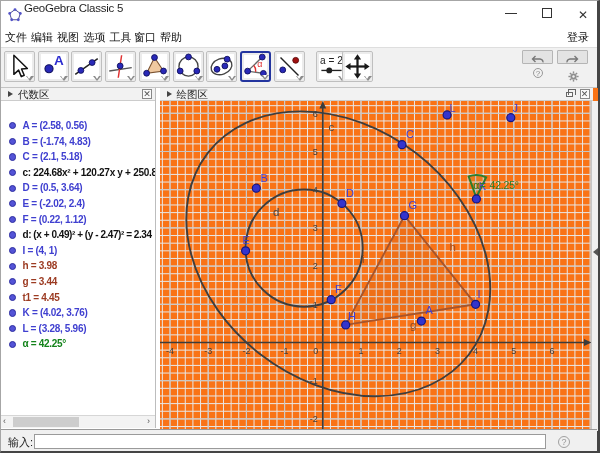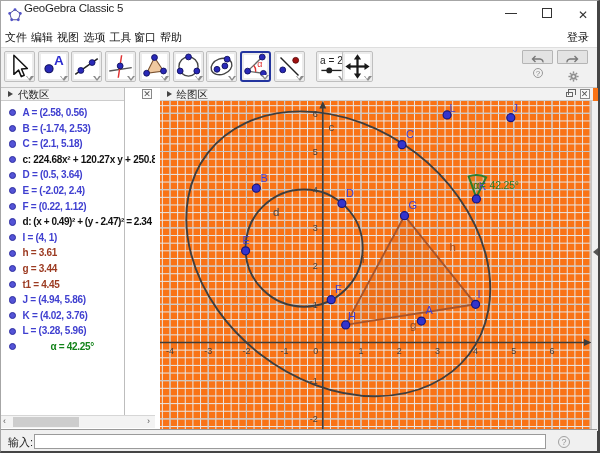--- a/index.html
+++ b/index.html
@@ -23,37 +23,37 @@
 .dd { position:absolute; right:0px; bottom:0px; width:0; height:0;
   border-left:4px solid transparent; border-right:4px solid transparent; border-top:5px solid #8a8a8a; }
 .dd::after { content:""; position:absolute; left:-2.5px; top:-4.6px; width:0; height:0;
   border-left:2.5px solid transparent; border-right:2.5px solid transparent; border-top:3.2px solid #fff; }
 .ubtn { position:absolute; top:2px; width:31px; height:14px; background:#e3e3e3;
   border:1px solid #b5b5b5; border-radius:1px; color:#555; text-align:center; }
 .ubtn svg { margin-top:1.5px; }
 #qm { position:absolute; left:532px; top:20px; width:10px; height:10px; border:1px solid #999;
   border-radius:50%; color:#888; font-size:8px; text-align:center; line-height:9px; }
 #gear { position:absolute; left:567px; top:19.5px; }
-#alg { position:absolute; left:0; top:86.5px; width:124px; height:340px; background:#fff;
+#alg { position:absolute; left:0; top:86.5px; width:155px; height:340px; background:#fff;
   border-right:1px solid #bdbdbd; }
 .phead { position:absolute; left:0; top:0; width:100%; height:13.5px; background:#f2f2f2;
   border-bottom:1px solid #cccccc; font-size:10.5px; color:#2a2a2a; }
 .ph-arr { position:absolute; left:7px; top:3.5px; width:0; height:0;
   border-top:3.5px solid transparent; border-bottom:3.5px solid transparent; border-left:5px solid #444; }
 .ph-t { position:absolute; left:17px; top:0.5px; }
 .ph-x { position:absolute; width:10px; height:10px; top:1.5px; border:1px solid #888;
   color:#555; font-size:9px; line-height:8px; text-align:center; background:#fafafa; }
 .ph-r { position:absolute; width:7px; height:5.5px; top:4px; border:1px solid #666; background:#f8f8f8; }
 .ph-r::before { content:""; position:absolute; left:1.5px; top:-3.5px; width:6px; height:5px; border:1px solid #666; border-bottom:none; background:transparent; }
-#algbody { position:absolute; left:0; top:14.5px; width:154px; height:312px; overflow:hidden; padding-top:3px; }
+#algbody { position:absolute; left:0; top:14.5px; width:154px; height:312px; overflow:hidden; padding-top:16px; }
 .arow { position:relative; height:15.6px; white-space:nowrap; }
 .blt { position:absolute; left:7.6px; top:4.3px; width:7.2px; height:7.2px; border-radius:50%;
   background:#5353d6; border:1px solid #2d2da0; }
 .at { position:absolute; left:21.5px; top:2px; font-size:10px; font-weight:bold; letter-spacing:-0.3px; }
-.at.b { color:#4040d0; } .at.k { color:#111; } .at.kd { letter-spacing:-0.45px; } .at.r { color:#9c3b22; } .at.g { color:#13831a;margin-left:28px; }
+.at.b { color:#4040d0; } .at.k { color:#111; } .at.kd { letter-spacing:-0.45px; } .at.r { color:#9c3b22; } .at.g { color:#13831a; }
 #algscroll { position:absolute; left:0; top:327px; width:154px; height:13px; background:#f3f3f3;
   border-top:1px solid #d6d6d6; }
 #algscroll .thumb { position:absolute; left:12px; top:1.5px; width:66px; height:10px; background:#cdcdcd; }
 #algscroll .sa { position:absolute; top:0px; font-size:9px; color:#555; }
 #gfx { position:absolute; left:158.5px; top:86.5px; width:438.5px; height:343.5px; background:#f97316; }
 #gfx .phead { width:433px; }
 #gcanvas { position:absolute; left:0; top:13.5px; width:432.5px; height:330px; overflow:hidden;
   border-right:1px solid #c6c6c6; }
 #rstrip { position:absolute; left:591px; top:100px; width:6px; height:330px; background:#f0f0f0; }
 #rarr { position:absolute; left:591.5px; top:246.5px; width:0; height:0;
@@ -215,21 +215,21 @@
         <span class="ph-t">代数区</span>
         <span class="ph-x" style="left:141px">✕</span>
       </div>
     <div id="algbody">
 <div class="arow">
           <span class="blt"></span>
           <span class="at b">A = (2.58, 0.56)</span>
         </div>
 <div class="arow">
           <span class="blt"></span>
-          <span class="at b">B = (-1.74, 2.53)</span>
+          <span class="at b">B = (-1.74, 4.83)</span>
         </div>
 <div class="arow">
           <span class="blt"></span>
           <span class="at b">C = (2.1, 5.18)</span>
         </div>
 <div class="arow">
           <span class="blt"></span>
           <span class="at k">c: 224.68x² + 120.27x y + 250.87</span>
         </div>
 <div class="arow">
@@ -247,33 +247,29 @@
 <div class="arow">
           <span class="blt"></span>
           <span class="at k kd">d: (x + 0.49)² + (y - 2.47)² = 2.34</span>
         </div>
 <div class="arow">
           <span class="blt"></span>
           <span class="at b">I = (4, 1)</span>
         </div>
 <div class="arow">
           <span class="blt"></span>
-          <span class="at r">h = 3.61</span>
+          <span class="at r">h = 3.98</span>
         </div>
 <div class="arow">
           <span class="blt"></span>
           <span class="at r">g = 3.44</span>
         </div>
 <div class="arow">
           <span class="blt"></span>
           <span class="at r">t1 = 4.45</span>
-        </div>
-<div class="arow">
-          <span class="blt"></span>
-          <span class="at b">J = (4.94, 5.86)</span>
         </div>
 <div class="arow">
           <span class="blt"></span>
           <span class="at b">K = (4.02, 3.76)</span>
         </div>
 <div class="arow">
           <span class="blt"></span>
           <span class="at b">L = (3.28, 5.96)</span>
         </div>
 <div class="arow">

